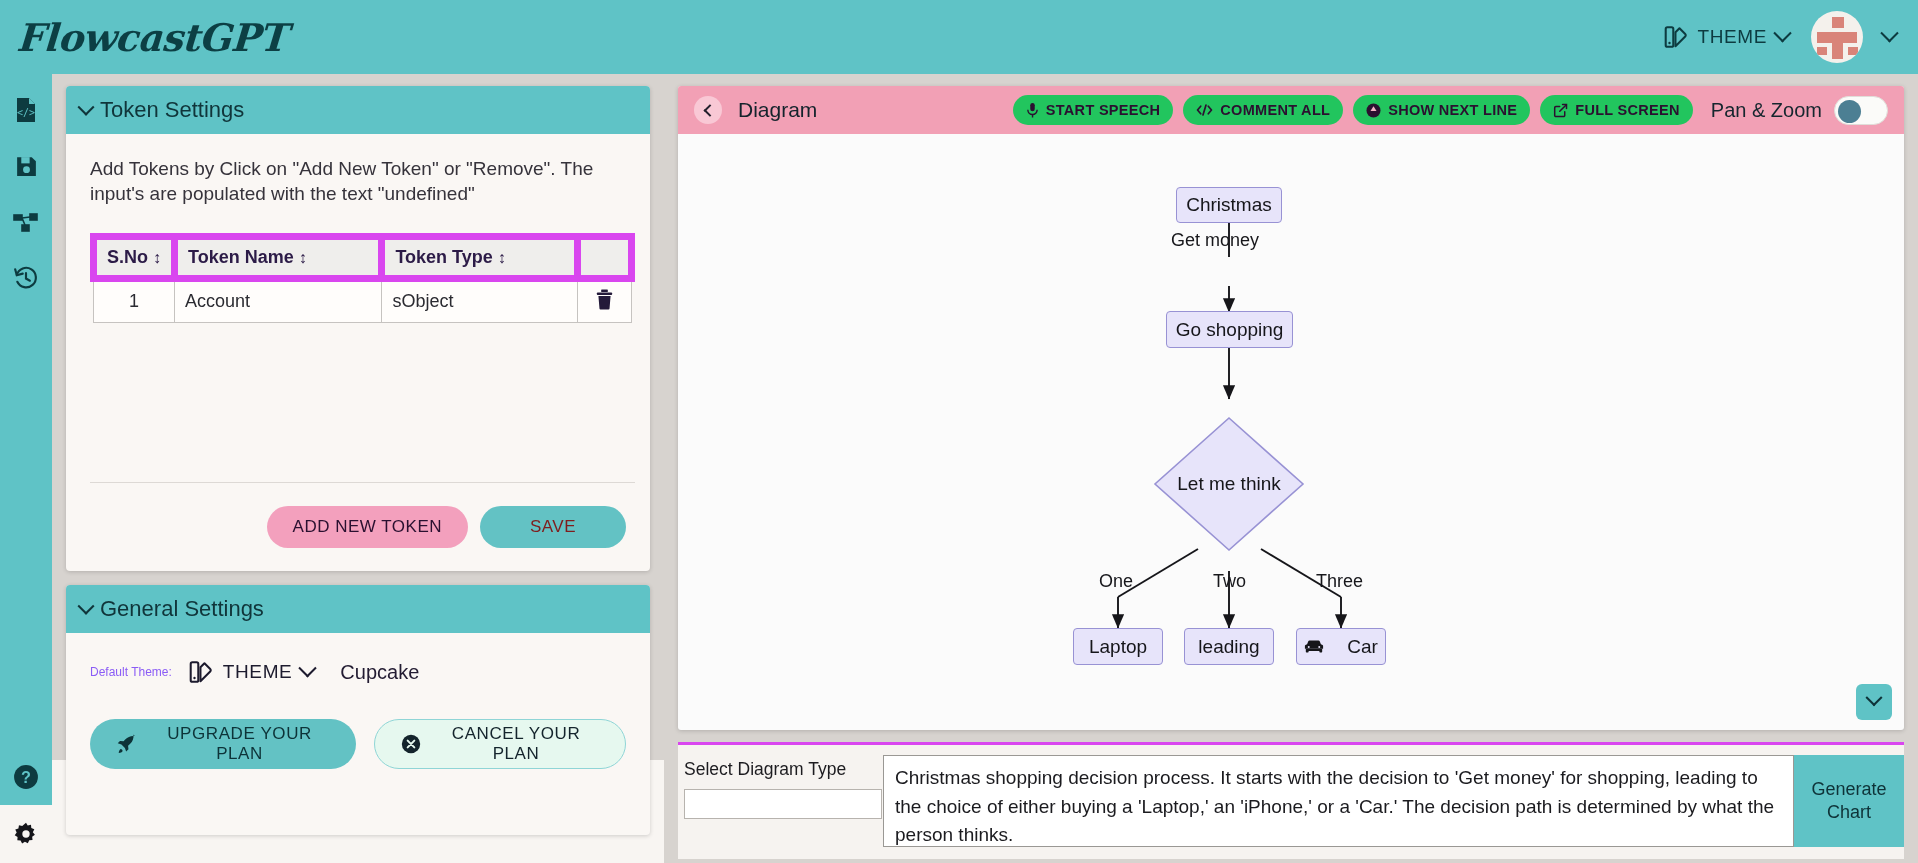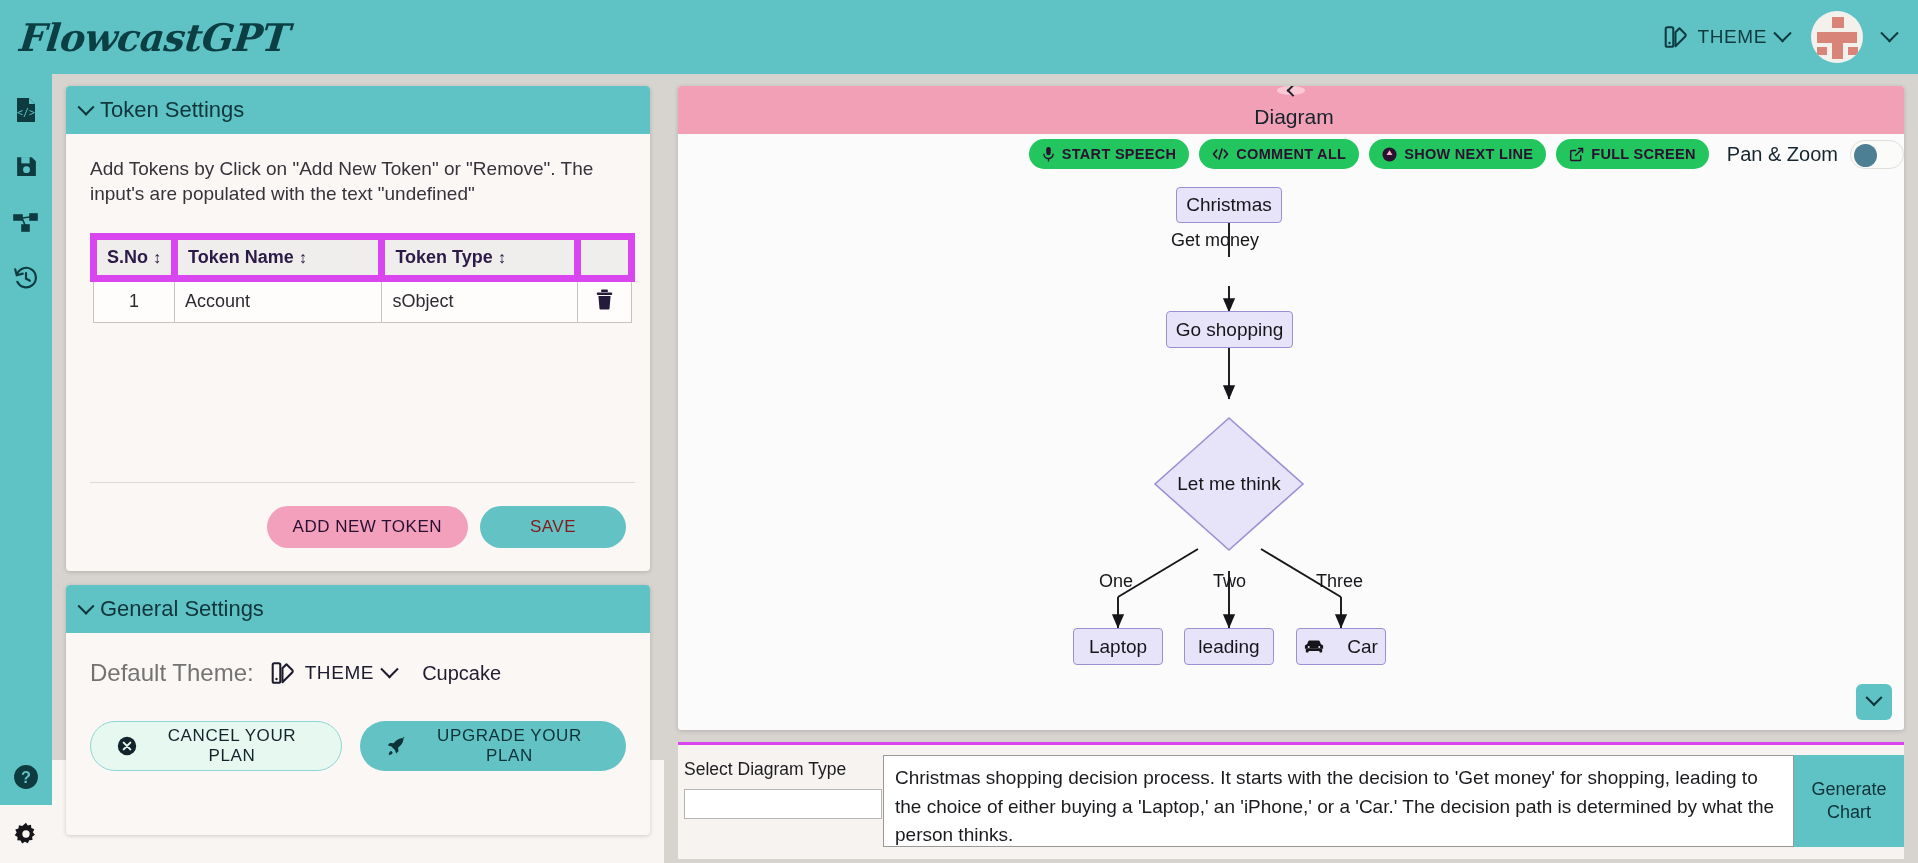--- a/index.html
+++ b/index.html
@@ -158,21 +158,21 @@
     font-size: 17px; letter-spacing: 0.5px;
     cursor: pointer;
     font-family: "Liberation Sans", sans-serif;
   }
   .pill-pink { background: #f3a0bd; color: #2a1030; }
   .pill-teal { background: #63c2c4; color: #7f1d1d; min-width: 146px; }
 
   #general-card { margin-top: 14px; height: 250px; position: relative; }
   #general-body { padding: 26px 24px 0 24px; }
   #theme-row { display:flex; align-items:center; gap: 16px; }
-  #theme-row .lbl { font-size: 24px; color: #737373; }
+  #theme-row .lbl { font-size: 12px; color: #8b5cf6; }
   .theme-trigger-dark { color: #1d1b2e; }
   .theme-trigger-dark .chev { border-color: #1d1b2e; }
   #cupcake { font-size: 20px; color: #231c32; font-weight: 500; margin-left: 10px; }
   #plan-row { display:flex; gap: 18px; margin-top: 34px; }
   .plan-btn {
     border-radius: 26px; height: 50px; padding: 0 26px;
     display:flex; align-items:center; gap: 12px;
     font-size: 17px; letter-spacing: 0.6px; cursor: pointer;
     font-family: "Liberation Sans", sans-serif;
   }
@@ -188,21 +188,21 @@
   }
   #diagram-card {
     background: #fbfbfb;
     height: 644px;
     border-radius: 3px;
     box-shadow: 0 1px 4px rgba(0,0,0,0.17);
     position: relative; overflow: hidden;
   }
   #diagram-toolbar {
     height: 48px; background: #f2a0b5;
-    display:flex; align-items:center; padding: 0 0; gap: 10px; flex-direction: column;
+    display:flex; align-items:center; padding: 0 16px; gap: 10px;
   }
   #back-circle {
     width: 28px; height: 28px; border-radius: 50%;
     background: #f9c8d5;
     display:flex; align-items:center; justify-content:center;
     cursor:pointer;
   }
   #back-circle .lchev {
     width: 9px; height: 9px;
     border-left: 2.4px solid #23202c; border-bottom: 2.4px solid #23202c;
@@ -439,37 +439,37 @@
               <circle cx="6" cy="17.5" r="1.1" fill="#1d1b2e" stroke="none"></circle>
               <path d="M11.5 20.6 L20.5 11.6 a1.6 1.6 0 0 0 0-2.3 L15.2 4 L11.5 7.7 Z"></path>
             </svg>
           </span>
           <span>THEME</span>
           <span class="chev"></span>
         </span>
         <span id="cupcake">Cupcake</span>
       </div>
       <div id="plan-row">
+        <button class="plan-btn plan-upgrade">
+          <span>
+            <svg width="21" height="21" viewBox="0 0 24 24" fill="#0d3338">
+              <path d="M21.5 2.3c-4.3-.6-8 .9-10.7 3.7L8.6 8.4 5 8a1 1 0 0 0-.8.3L2 10.6l4.2 1.4 4 4L11.6 20l2.3-2.2a1 1 0 0 0 .3-.8l-.4-3.6 2.4-2.2c2.8-2.7 4.3-6.4 3.7-10.7z"></path>
+              <path d="M4.2 18.2c-.8.8-1.1 3.6-1.1 3.6s2.8-.3 3.6-1.1a1.8 1.8 0 1 0-2.5-2.5z"></path>
+            </svg>
+          </span>
+          <span>UPGRADE YOUR PLAN</span>
+        </button>
         <button class="plan-btn plan-cancel">
           <span>
             <svg width="20" height="20" viewBox="0 0 24 24">
                 <circle cx="12" cy="12" r="11" fill="#14242c"></circle>
                 <path d="M8 8l8 8M16 8l-8 8" stroke="#e6f8ef" stroke-width="2.4" stroke-linecap="round"></path>
               </svg>
           </span>
           <span>CANCEL YOUR PLAN</span>
-        </button>
-        <button class="plan-btn plan-upgrade">
-          <span>
-            <svg width="21" height="21" viewBox="0 0 24 24" fill="#0d3338">
-              <path d="M21.5 2.3c-4.3-.6-8 .9-10.7 3.7L8.6 8.4 5 8a1 1 0 0 0-.8.3L2 10.6l4.2 1.4 4 4L11.6 20l2.3-2.2a1 1 0 0 0 .3-.8l-.4-3.6 2.4-2.2c2.8-2.7 4.3-6.4 3.7-10.7z"></path>
-              <path d="M4.2 18.2c-.8.8-1.1 3.6-1.1 3.6s2.8-.3 3.6-1.1a1.8 1.8 0 1 0-2.5-2.5z"></path>
-            </svg>
-          </span>
-          <span>UPGRADE YOUR PLAN</span>
         </button>
       </div>
     </div>
   </div>
 </div>
 
 <div id="rightcol">
   <div id="diagram-card">
 
     <div id="diagram-toolbar">

